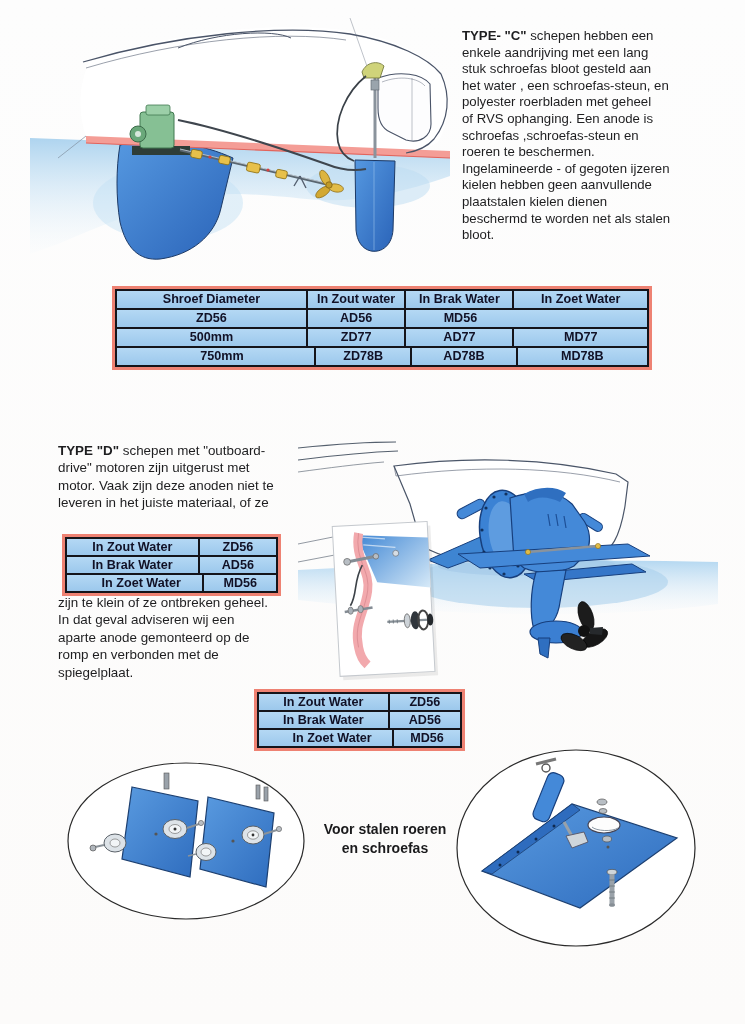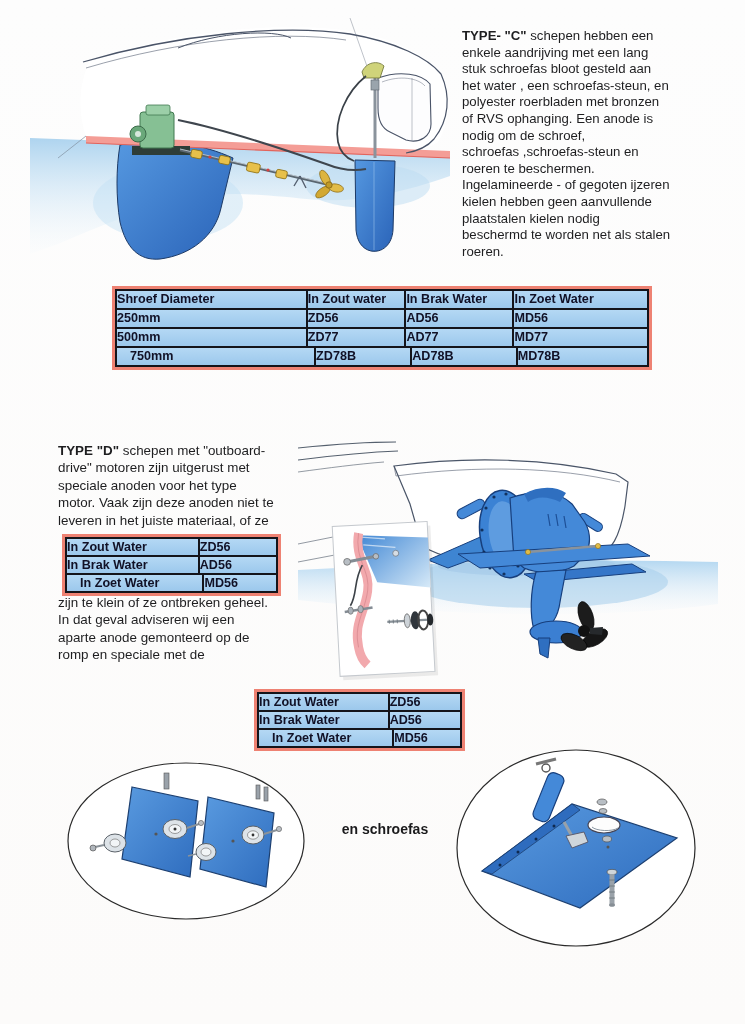--- a/index.html
+++ b/index.html
@@ -16,21 +16,21 @@
   .type-c{left:462px;top:28px;width:250px;font-size:13.2px;line-height:16.6px;}
   .type-d{left:58px;top:442px;width:268px;font-size:13.4px;line-height:17.4px;}
   .type-d2{left:58px;top:594px;width:268px;font-size:13.4px;line-height:17.4px;}
   .lead{font-weight:bold;}
 
   
   .tbl{border:3px solid #ee8273;background:#fbece8;}
   .tbl-in{border:2px solid #14141a;}
   .tr{display:grid;background:linear-gradient(180deg,#b4d8f4 0%,#9cc8ec 100%);border-bottom:2px solid #14141a;}
   .tr:last-child{border-bottom:none;padding-left:13px;}
-  .td{border-right:2px solid #14141a;text-align:left;font-weight:bold;color:#111126;overflow:hidden;}
+  .td{border-right:2px solid #14141a;text-align:center;font-weight:bold;color:#111126;overflow:hidden;}
   .td:last-child{border-right:none;}
   .tbl1{left:112px;top:286px;width:534px;}
   .tbl1 .tr{grid-template-columns:36% 18.6% 20.4% 25%;}
   .tbl1 .td{height:17px;line-height:17px;font-size:12.6px;}
   .tbl-small .tr{grid-template-columns:63.5% 36.5%;}
   .tbl-small .td{height:16px;line-height:16px;font-size:12.6px;}
   .tbl2{left:62px;top:534px;width:213px;}
   .tbl3{left:254px;top:689px;width:205px;}
   .tbl3 .tr{grid-template-columns:65% 35%;}
 
@@ -113,42 +113,40 @@
       <ellipse cx="308" cy="180" rx="4" ry="7.5" fill="#e2bc48" stroke="#8a6a14" stroke-width="0.7" transform="rotate(100 308 180)"></ellipse>
       <circle cx="301" cy="177" r="3.2" fill="#c09a28" stroke="#7a5c10" stroke-width="0.7"></circle>
     </g>
   </svg>
 
   <div class="abs para type-c">
     <div class="ln"><span class="lead">TYPE- "C"</span><span> schepen  hebben een</span></div>
     <div class="ln">enkele aandrijving met een lang</div>
     <div class="ln">stuk schroefas bloot gesteld  aan</div>
     <div class="ln">het water , een schroefas-steun, en</div>
-    <div class="ln">polyester roerbladen met bronzen</div>
+    <div class="ln">polyester roerbladen met geheel</div>
     <div class="ln">of RVS ophanging.  Een anode is</div>
-    <div class="ln">nodig om de schroef,</div>
     <div class="ln">schroefas ,schroefas-steun en</div>
     <div class="ln">roeren te beschermen.</div>
     <div class="ln">Ingelamineerde - of gegoten ijzeren</div>
     <div class="ln">kielen hebben geen aanvullende</div>
-    <div class="ln">plaatstalen kielen nodig</div>
+    <div class="ln">plaatstalen kielen dienen</div>
     <div class="ln">beschermd te worden net als stalen</div>
-    <div class="ln">roeren.</div>
+    <div class="ln">bloot.</div>
   </div>
 
   <div class="abs tbl tbl1">
     <div class="tbl-in">
       <div class="tr">
         <div class="td">Shroef Diameter</div>
         <div class="td">In Zout water</div>
         <div class="td">In Brak Water</div>
         <div class="td">In Zoet Water</div>
       </div>
       <div class="tr">
-        <div class="td">250mm</div>
         <div class="td">ZD56</div>
         <div class="td">AD56</div>
         <div class="td">MD56</div>
       </div>
       <div class="tr">
         <div class="td">500mm</div>
         <div class="td">ZD77</div>
         <div class="td">AD77</div>
         <div class="td">MD77</div>
       </div>
@@ -157,21 +155,20 @@
         <div class="td">ZD78B</div>
         <div class="td">AD78B</div>
         <div class="td">MD78B</div>
       </div>
     </div>
   </div>
 
   <div class="abs para type-d">
     <div class="ln"><span class="lead">TYPE  "D"</span><span> schepen met  "outboard-</span></div>
     <div class="ln">drive" motoren zijn uitgerust met</div>
-    <div class="ln">speciale anoden voor  het   type</div>
     <div class="ln">motor. Vaak zijn deze anoden niet te</div>
     <div class="ln">leveren in het juiste materiaal, of ze</div>
   </div>
 
   <div class="abs tbl tbl-small tbl2">
     <div class="tbl-in">
       <div class="tr">
         <div class="td">In Zout Water</div>
         <div class="td">ZD56</div>
       </div>
@@ -183,21 +180,22 @@
         <div class="td">In Zoet Water</div>
         <div class="td">MD56</div>
       </div>
     </div>
   </div>
 
   <div class="abs para type-d2">
     <div class="ln">zijn te klein of ze ontbreken geheel.</div>
     <div class="ln">In dat geval adviseren wij een</div>
     <div class="ln">aparte anode gemonteerd  op de</div>
-    <div class="ln">romp en speciale met de</div>
+    <div class="ln">romp en verbonden met de</div>
+    <div class="ln">spiegelplaat.</div>
   </div>
 
   <svg class="abs" style="left:298px;top:432px;" width="420" height="250" viewBox="0 0 420 250">
     <defs>
       <linearGradient id="gWater2" x1="0" y1="0" x2="0" y2="1">
         <stop offset="0" stop-color="#b5d8f1"></stop>
           <stop offset="1" stop-color="#f0f7fc" stop-opacity="0.15"></stop>
       </linearGradient>
       <linearGradient id="gDrive" x1="0" y1="0" x2="1" y2="1">
         <stop offset="0" stop-color="#5c9ce2"></stop>
@@ -337,20 +335,21 @@
       <ellipse cx="193" cy="78" rx="11" ry="9" fill="#dde3e8" stroke="#5a6168" stroke-width="1"></ellipse>
       <ellipse cx="193" cy="78" rx="5.5" ry="4.2" fill="#f2f5f7" stroke="#777" stroke-width="0.7"></ellipse>
       <circle cx="193" cy="78" r="1.4" fill="#333"></circle>
       <line x1="204" y1="77" x2="217" y2="73" stroke="#8a9299" stroke-width="2"></line>
       <circle cx="219" cy="72" r="2.6" fill="#b8bec4" stroke="#555" stroke-width="0.6"></circle>
       <circle cx="173" cy="84" r="1.6" fill="#555"></circle>
     </g>
   </svg>
 
   <div class="abs caption">
+    <div>Voor stalen roeren</div>
     <div>en schroefas</div>
   </div>
 
   <svg class="abs" style="left:452px;top:746px;" width="258" height="210" viewBox="0 0 258 210">
     <ellipse cx="124" cy="102" rx="119" ry="98" fill="#ffffff" stroke="#2a2a2a" stroke-width="1.2"></ellipse>
     <path d="M30,125 L120,58 L225,92 L128,162 Z" fill="url(#gPlate)" stroke="#1c3f70" stroke-width="1.2"></path>
     <path d="M30,125 L120,58 L128,64 L40,128 Z" fill="#2e6cbe" stroke="#1c3f70" stroke-width="0.8"></path>
     <g fill="#0f2a50">
       <circle cx="48" cy="119" r="1.5"></circle>
         <circle cx="66" cy="106" r="1.5"></circle>

